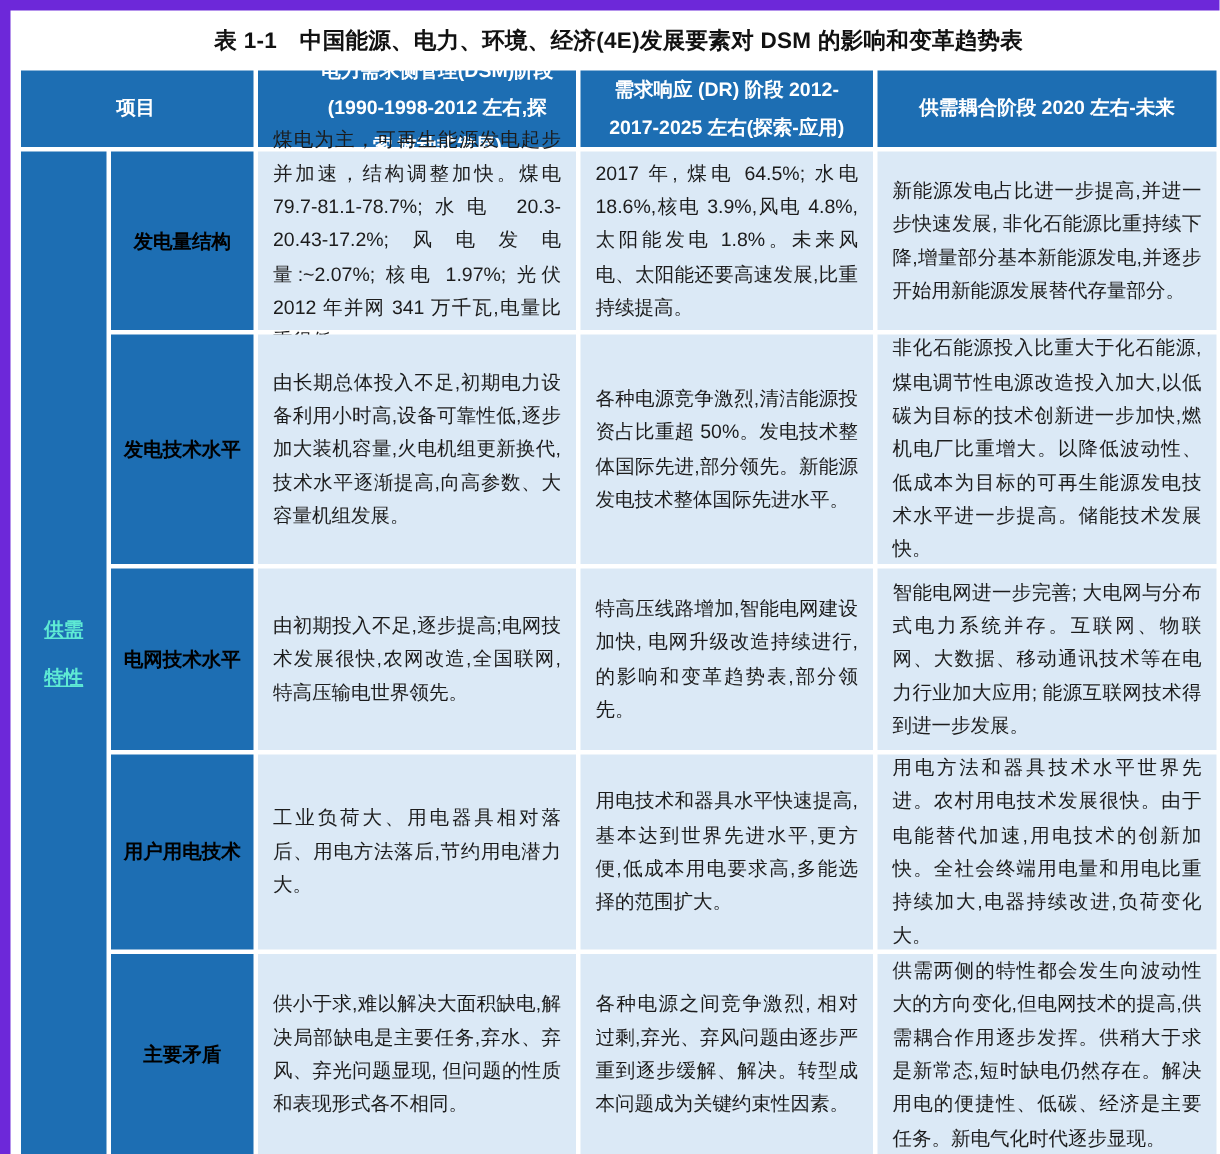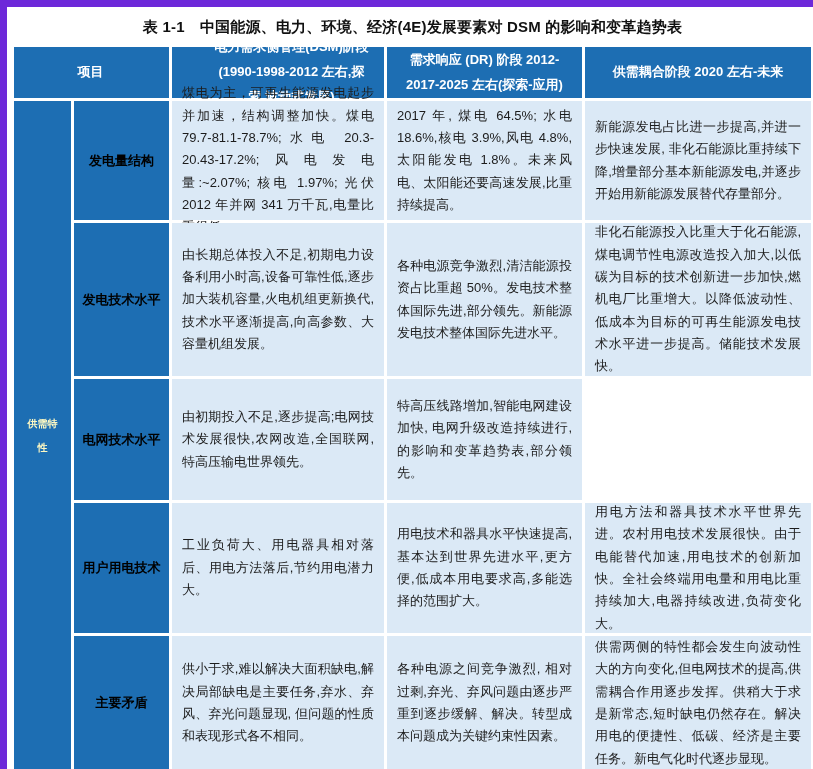--- a/index.html
+++ b/index.html
@@ -48,27 +48,28 @@
     padding: 4px 14px;
   }
   .h-corner { grid-column: 1 / 3; grid-row: 1; padding-left: 12px; }
   .h-c1 { grid-column: 3; grid-row: 1; padding-left: 41px; }
   .h-c2 { grid-column: 4; grid-row: 1; }
   .h-c3 { grid-column: 5; grid-row: 1; }
   .vlabel {
     grid-column: 1;
     grid-row: 2 / 7;
     background: #1d6eb3;
-    color: #fef9c3;
+    color: #5eead4;
     font-weight: bold;
-    font-size: 10px;
+    font-size: 13px;
     display: flex;
     align-items: center;
     justify-content: center;
     text-align: center;
+    text-decoration: underline;
   }
   .vlabel span {
     display: block;
     width: 30px;
     line-height: 2.4;
   }
   .rlabel {
     grid-column: 2;
     background: #1d6eb3;
     color: #000000;
@@ -143,20 +144,23 @@
         <p>非化石能源投入比重大于化石能源,煤电调节性电源改造投入加大,以低碳为目标的技术创新进一步加快,燃机电厂比重增大。以降低波动性、低成本为目标的可再生能源发电技术水平进一步提高。储能技术发展快。</p>
       </div>
 
     <div class="rlabel row-3">电网技术水平</div>
     <div class="cell row-3 col-1">
         <p>由初期投入不足,逐步提高;电网技术发展很快,农网改造,全国联网,特高压输电世界领先。</p>
       </div>
     <div class="cell row-3 col-2">
         <p>特高压线路增加,智能电网建设加快, 电网升级改造持续进行,的影响和变革趋势表,部分领先。</p>
       </div>
+    <div class="cell row-3 col-3">
+        <p>智能电网进一步完善; 大电网与分布式电力系统并存。互联网、物联网、大数据、移动通讯技术等在电力行业加大应用; 能源互联网技术得到进一步发展。</p>
+      </div>
 
     <div class="rlabel row-4">用户用电技术</div>
     <div class="cell row-4 col-1">
         <p>工业负荷大、用电器具相对落后、用电方法落后,节约用电潜力大。</p>
       </div>
     <div class="cell row-4 col-2">
         <p>用电技术和器具水平快速提高,基本达到世界先进水平,更方便,低成本用电要求高,多能选择的范围扩大。</p>
       </div>
     <div class="cell row-4 col-3">
         <p>用电方法和器具技术水平世界先进。农村用电技术发展很快。由于电能替代加速,用电技术的创新加快。全社会终端用电量和用电比重持续加大,电器持续改进,负荷变化大。</p>

